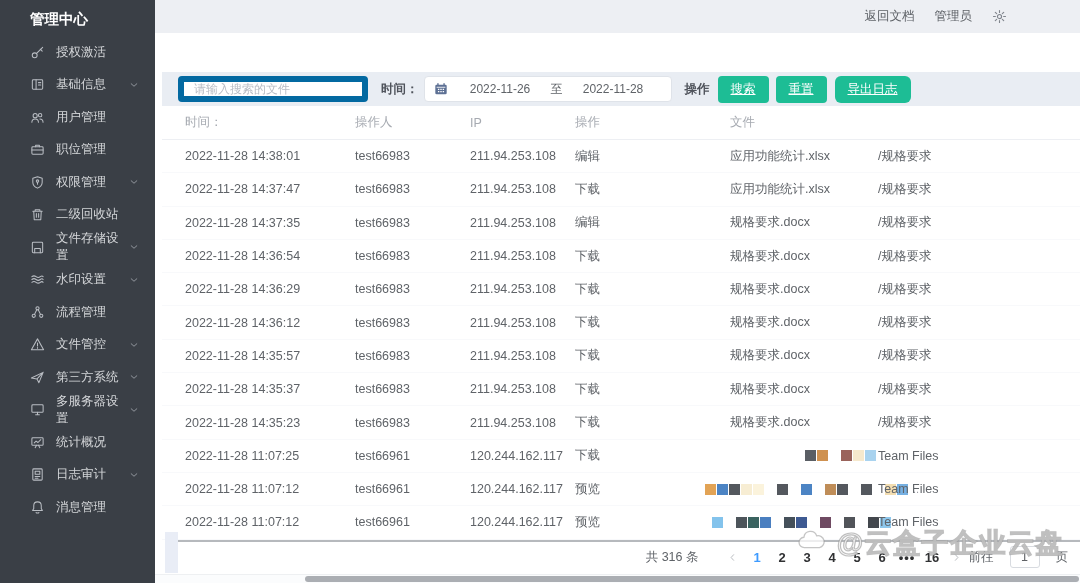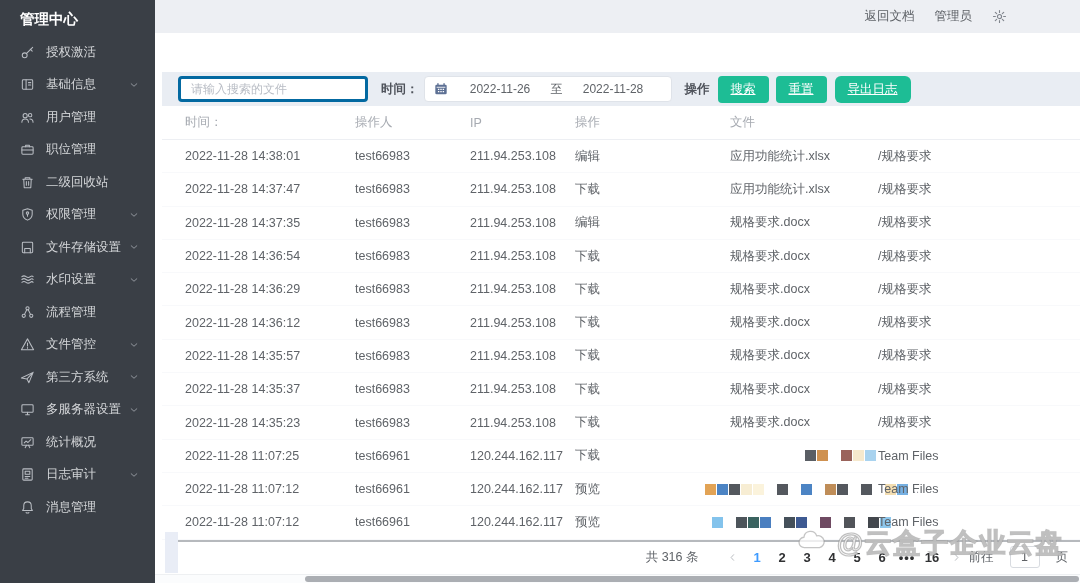--- a/index.html
+++ b/index.html
@@ -3,35 +3,35 @@
 <meta charset="utf-8">
 <style>
   * { box-sizing: border-box; margin: 0; padding: 0; }
   html,body { width:1080px; height:583px; }
   body {
     position: relative; overflow: hidden; background:#fff;
     font-family: "Liberation Sans", "DejaVu Sans", sans-serif;
     -webkit-font-smoothing: antialiased;
   }
   
-  .sidebar { position:absolute; left:0; top:0; width:155px; height:583px; background:#3a3f46; z-index:6; }
+  .sidebar { position:absolute; left:0; top:0; width:155px; height:583px; background:#3a3f46; z-index:6;padding-left:10px; }
   .sidebar-title { height:36px; line-height:38px; padding-left:20px; color:#ffffff; font-size:14.5px; font-weight:bold; }
   .side-item { height:32.5px; display:flex; align-items:center; padding:0 16px 0 20px; color:#d4d6d9; font-size:12.5px; cursor:pointer; }
   .side-item .icon { width:15px; height:15px; margin-right:11px; flex:none; display:flex; align-items:center; justify-content:center; }
   .side-item .icon svg { width:15px; height:15px; stroke:#b9bdc3; fill:none; stroke-width:1.1; stroke-linecap:round; stroke-linejoin:round; }
   .side-chevron { margin-left:auto; display:flex; }
   .side-chevron svg { width:10px; height:10px; stroke:#9da1a8; fill:none; stroke-width:1.4; stroke-linecap:round; stroke-linejoin:round; }
   
   .topbar { position:absolute; left:155px; top:0; right:0; height:33px; background:#edeff3; display:flex; align-items:center; justify-content:flex-end; gap:20px; padding-right:73px; font-size:12.5px; color:#5f6368; }
   .topbar .tlink { cursor:pointer; }
   .gear-btn { display:flex; cursor:pointer; }
   .gear-btn svg { width:15px; height:15px; stroke:#80858d; fill:none; stroke-width:1.2; stroke-linecap:round; }
   
   .filter-bar { position:absolute; left:162px; top:72px; right:0; height:34px; background:#e9edf3; display:flex; align-items:center; padding-left:16px; font-size:12.5px; color:#5a5e66; }
-  .search-input { width:190px; height:26px; border:3px solid #0369a1; border-radius:4px; padding:0 10px; font-size:12px; color:#606266; background:#fff; outline:none; }
+  .search-input { width:190px; height:26px; border:6px solid #0369a1; border-radius:4px; padding:0 10px; font-size:12px; color:#606266; background:#fff; outline:none; }
   .search-input::placeholder { color:#b9bdc5; }
   .f-label { margin-left:13px; font-weight:700; color:#4f535b; }
   .date-range { margin-left:5px; width:248px; height:26px; background:#fff; border:1px solid #dfe3e9; border-radius:4px; display:flex; align-items:center; padding:0 9px; cursor:pointer; }
   .date-range .cal { display:flex; margin-right:4px; }
   .date-val { flex:1; text-align:center; color:#5f6368; font-size:12px; }
   .date-sep { color:#5f6368; font-size:12px; padding:0 2px; }
   .select-box { margin-left:8px; width:127px; height:26px; background:#fff; border:1px solid #dfe3e9; border-radius:4px; display:flex; align-items:center; justify-content:space-between; padding:0 9px; color:#606266; font-size:12px; cursor:pointer; }
   .select-box svg { width:10px; height:10px; stroke:#b6bac1; fill:none; stroke-width:1.4; stroke-linecap:round; stroke-linejoin:round; }
   .btn { height:27px; border:none; border-radius:4px; background:#1dbd95; color:#fff; font-size:12.5px; padding:0 13px; cursor:pointer;text-decoration:underline; }
   .btn.search { margin-left:8px; }
@@ -114,39 +114,39 @@
         <svg viewBox="0 0 16 16">
           <rect x="2" y="5" width="12" height="8" rx="1"></rect>
           <path d="M6 5V3.5h4V5M2 8.5h12"></path>
         </svg>
       </span>
     <span>职位管理</span>
   </div>
   <div class="side-item">
     <span class="icon">
         <svg viewBox="0 0 16 16">
-          <path d="M3 4.5h10M5.5 4.5V3h5v1.5M4 4.5l.5 9h7l.5-9M6.8 7v4M9.2 7v4"></path>
-        </svg>
-      </span>
-    <span>二级回收站</span>
-  </div>
-  <div class="side-item">
-    <span class="icon">
-        <svg viewBox="0 0 16 16">
           <path d="M8 1.8l5 1.7v4.2c0 2.8-2 5-5 6.3-3-1.3-5-3.5-5-6.3V3.5z"></path>
           <circle cx="8" cy="6.5" r="1.3"></circle>
           <path d="M8 7.8v2"></path>
         </svg>
       </span>
     <span>权限管理</span>
     <span class="side-chevron">
         <svg viewBox="0 0 16 16">
           <path d="M3.5 6l4.5 4 4.5-4"></path>
         </svg>
       </span>
+  </div>
+  <div class="side-item">
+    <span class="icon">
+        <svg viewBox="0 0 16 16">
+          <path d="M3 4.5h10M5.5 4.5V3h5v1.5M4 4.5l.5 9h7l.5-9M6.8 7v4M9.2 7v4"></path>
+        </svg>
+      </span>
+    <span>二级回收站</span>
   </div>
   <div class="side-item">
     <span class="icon">
         <svg viewBox="0 0 16 16">
           <rect x="2.5" y="2.5" width="11" height="11" rx="1"></rect>
           <path d="M5 13.5V9h6v4.5"></path>
         </svg>
       </span>
     <span>文件存储设置</span>
     <span class="side-chevron">

